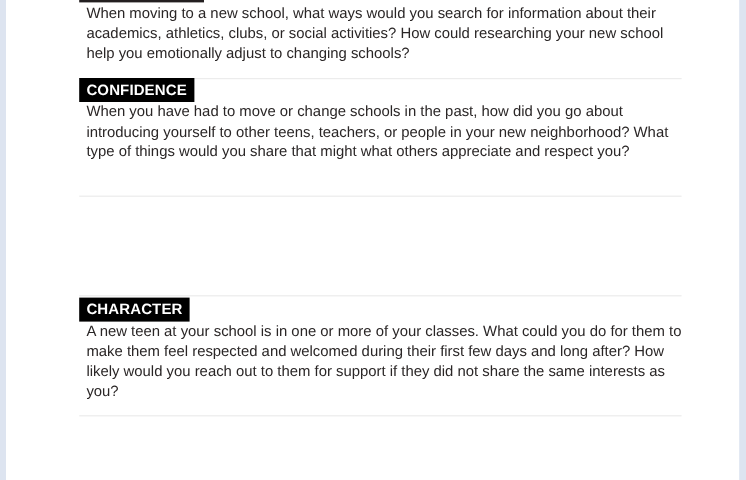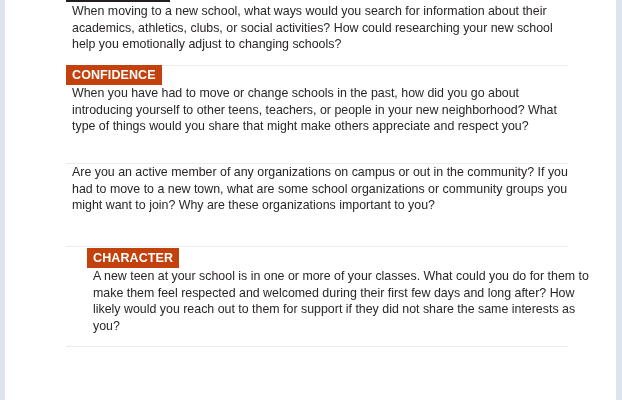--- a/index.html
+++ b/index.html
@@ -39,21 +39,21 @@
     }
     .divider {
       position: absolute;
       left: 66px;
       width: 502px;
       height: 1px;
       background: #ececec;
     }
     .label {
       display: inline-block;
-      background: #c2410c;
+      background: #000000;
       color: #ffffff;
       font-weight: bold;
       font-size: 12.5px;
       letter-spacing: 0.1px;
       line-height: 20px;
       height: 20px;
       padding: 0 6px 0 6px;
       box-sizing: border-box;
     }
     .body-text {
@@ -82,31 +82,30 @@
 
   <div class="top-label"></div>
   <div class="section" style="top:3px;">
     <p class="body-text">When moving to a new school, what ways would you search for information about their academics, athletics, clubs, or social activities? How could researching your new school help you emotionally adjust to changing schools?</p>
   </div>
 
   <div class="divider" style="top:65px;"></div>
 
   <div class="section" style="top:65px;">
     <span class="label">CONFIDENCE</span>
-    <p class="body-text">When you have had to move or change schools in the past, how did you go about introducing yourself to other teens, teachers, or people in your new neighborhood? What type of things would you share that might make others appreciate and respect you?</p>
+    <p class="body-text">When you have had to move or change schools in the past, how did you go about introducing yourself to other teens, teachers, or people in your new neighborhood? What type of things would you share that might what others appreciate and respect you?</p>
   </div>
 
   <div class="divider" style="top:163px;"></div>
 
   <div class="section" style="top:164px;">
-    <p class="body-text">Are you an active member of any organizations on campus or out in the community? If you had to move to a new town, what are some school organizations or community groups you might want to join? Why are these organizations important to you?</p>
   </div>
 
   <div class="divider" style="top:246px;"></div>
 
-  <div class="section" style="top:248px;margin-left:21px;">
+  <div class="section" style="top:248px;">
     <span class="label">CHARACTER</span>
     <p class="body-text">A new teen at your school is in one or more of your classes. What could you do for them to make them feel respected and welcomed during their first few days and long after? How likely would you reach out to them for support if they did not share the same interests as you?</p>
   </div>
 
   <div class="divider" style="top:346px;"></div>
 
 </div>
 
 </body></html>

